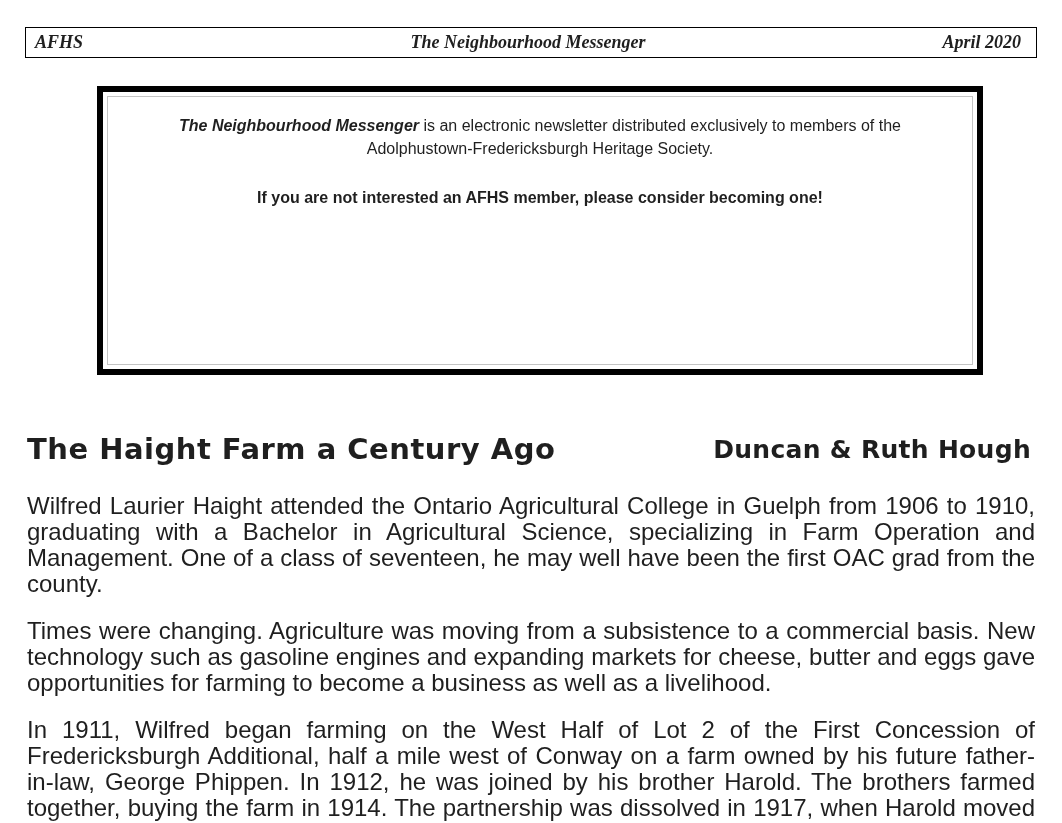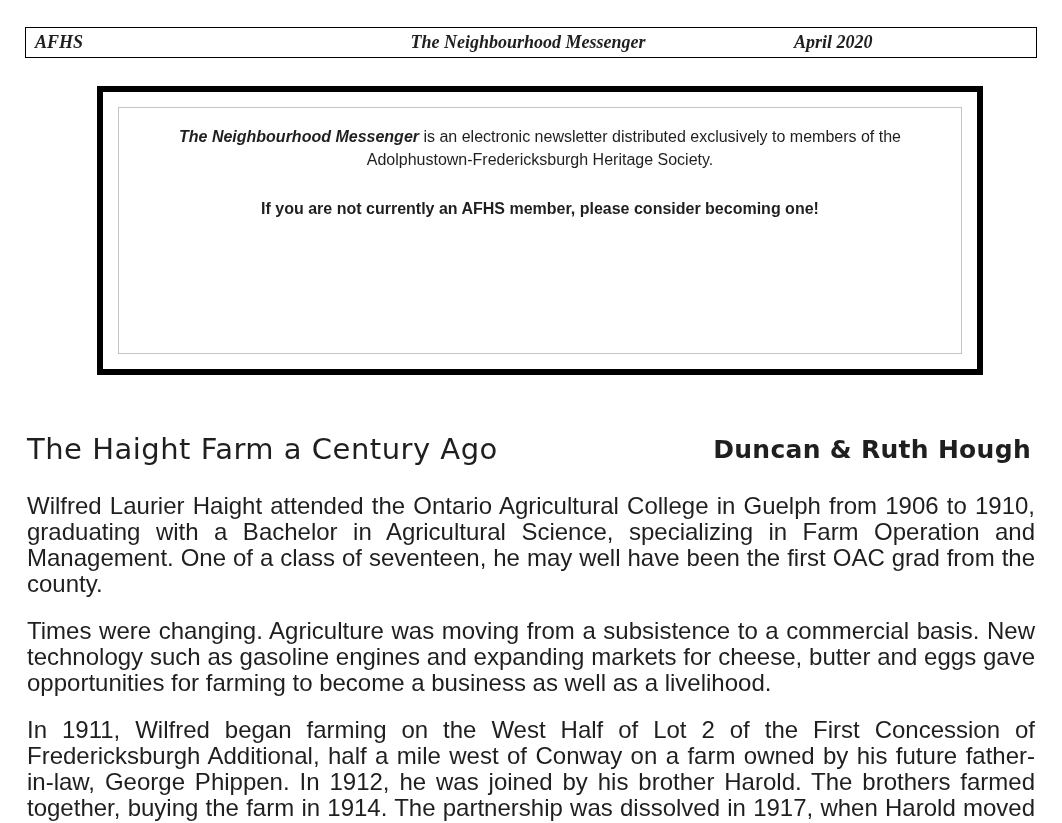--- a/index.html
+++ b/index.html
@@ -22,27 +22,27 @@
   .masthead{
     position:absolute;left:25px;top:27px;width:1012px;height:31px;
     border:1px solid var(--border);
     display:flex;align-items:center;
     font-family:"Liberation Serif", serif;
     font-weight:bold;font-style:italic;font-size:18px;
     padding:0 15px 0 9px;
   }
   .mh-left{flex:1 1 0;text-align:left;}
   .mh-center{flex:0 0 auto;text-align:center;}
-  .mh-right{flex:1 1 0;text-align:center;}
+  .mh-right{flex:1 1 0;text-align:right;}
 
   
   .mbox-outer{
     position:absolute;left:97px;top:86px;width:886px;height:289px;
     border:6px solid var(--border);
-    padding:15px;background:var(--page_bg);
+    padding:4px;background:var(--page_bg);
   }
   .mbox-inner{
     border:1px solid var(--inner_border);
     width:100%;height:100%;
     text-align:center;
     font-size:16px;line-height:1.45;
     padding:17px 24px 0;
   }
   .mb-p{margin:0 0 9px;}
   .nm-title{font-weight:bold;font-style:italic;}
@@ -52,21 +52,21 @@
   .mb-cta{font-weight:bold;margin:26px 0 0;}
 
   
   .article-head{
     position:absolute;left:27px;top:430px;width:1004px;
     display:flex;justify-content:space-between;align-items:flex-end;
   }
   .article-title{
     margin:0;
     font-family:"DejaVu Sans", sans-serif;
-    font-weight:normal;font-size:29px;line-height:38px;letter-spacing:0.5px;
+    font-weight:bold;font-size:29px;line-height:38px;letter-spacing:0.5px;
   }
   .byline{
     font-family:"DejaVu Sans", sans-serif;
     font-weight:bold;font-size:25px;line-height:30px;
     padding-bottom:3px;letter-spacing:0.3px;
   }
 
   
   .article-body{
     position:absolute;left:27px;top:493px;width:1008px;
@@ -83,21 +83,21 @@
 
   <header class="masthead">
     <span class="mh-left">AFHS</span>
     <span class="mh-center">The Neighbourhood Messenger</span>
     <span class="mh-right">April 2020</span>
   </header>
 
   <section class="mbox-outer">
     <div class="mbox-inner">
       <p class="mb-p"><span class="nm-title">The Neighbourhood Messenger</span><span> is an electronic newsletter distributed exclusively to members of the Adolphustown-Fredericksburgh Heritage Society.</span></p>
-      <p class="mb-cta">If you are not currently an AFHS member, please consider becoming one!</p>
+      <p class="mb-cta">If you are not interested an AFHS member, please consider becoming one!</p>
     </div>
   </section>
 
   <div class="article-head">
     <h1 class="article-title">The Haight Farm a Century Ago</h1>
     <span class="byline">Duncan &amp; Ruth Hough</span>
   </div>
 
   <div class="article-body">
     <p class="body-p">Wilfred Laurier Haight attended the Ontario Agricultural College in Guelph from 1906 to 1910, graduating with a Bachelor in Agricultural Science, specializing in Farm Operation and Management.  One of a class of seventeen, he may well have been the first OAC grad from the county.</p>

